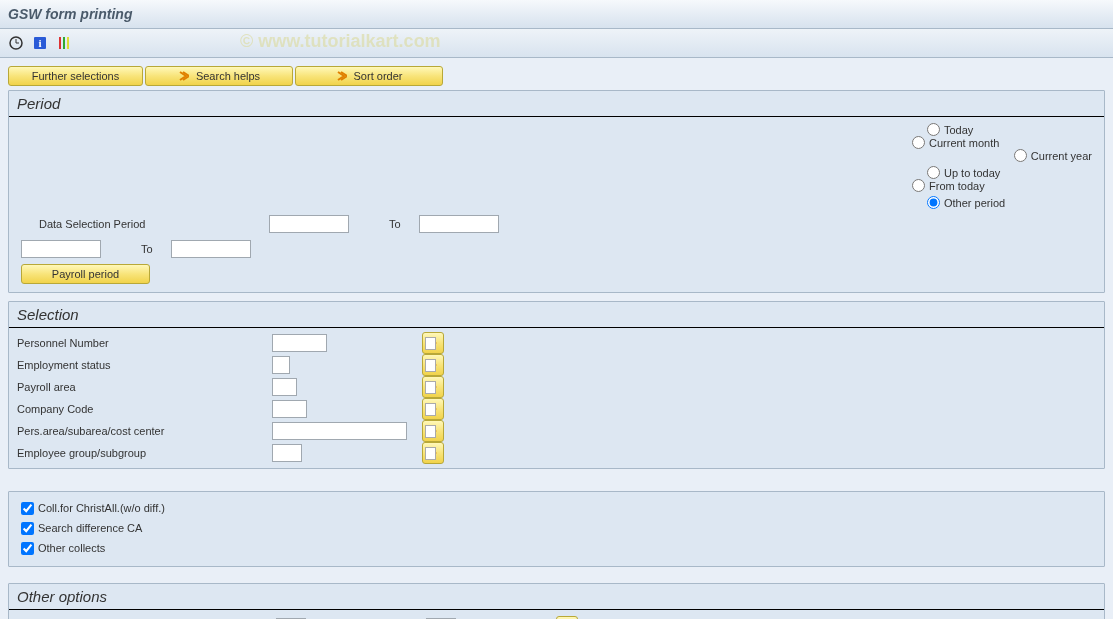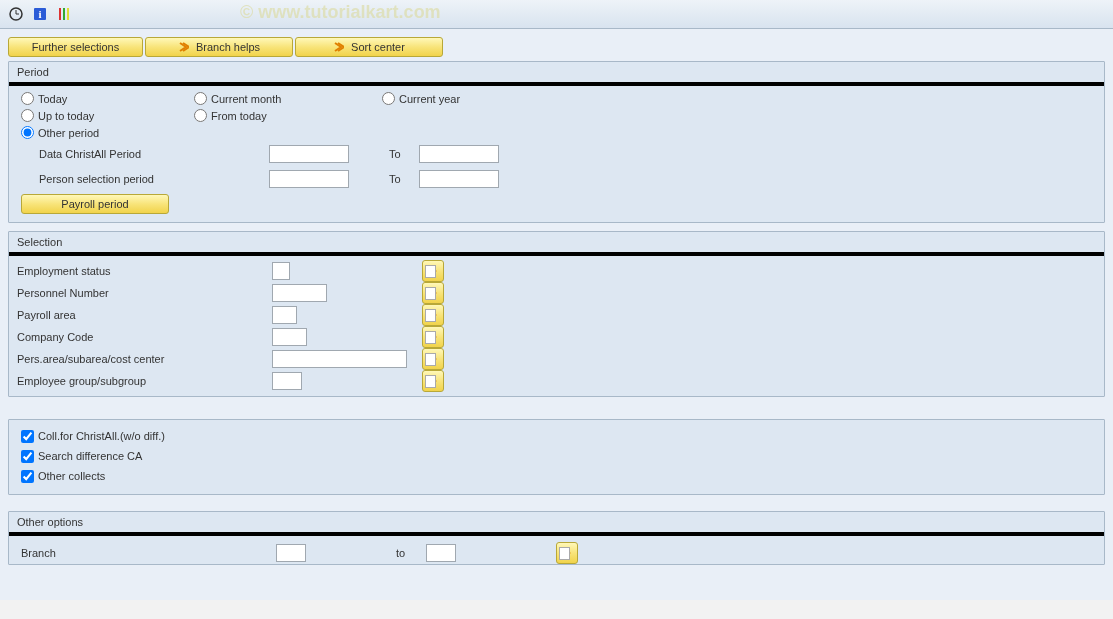--- a/index.html
+++ b/index.html
@@ -92,33 +92,35 @@
     display: inline-flex;
     justify-content: center;
   }
   .group-box {
     border: 1px solid #a8b8c8;
     background: #dde7f2;
     margin-bottom: 8px;
     border-radius: 1px;
   }
   .group-title {
-    font-size: 11px;
+    font-size: 15px;
     color: #333;
     padding: 4px 8px 4px 8px;
-    border-bottom: 4px solid #000000;
+    border-bottom: 1px solid #000000;
+    font-style: italic;
   }
   .group-body {
     padding: 6px 12px 8px 12px;
   }
   .radio-row {
     display: flex;
-    gap: 8px;
+    gap: 0;
     margin-bottom: 4px;
     align-items: flex-end;
+    flex-direction: column;
   }
   .radio-cell-1 { width: 165px; }
   .radio-cell-2 { width: 180px; }
   .radio-cell-3 { }
   .radio-item {
     display: flex;
     align-items: center;
     gap: 4px;
   }
   .radio-item input[type="radio"] {
@@ -148,21 +150,21 @@
   .w80 { width: 80px; }
   .to-label {
     margin-left: 40px;
     width: 30px;
   }
   .payroll-btn-wrap {
     margin-top: 4px;
     margin-left: 0;
   }
   .payroll-btn {
-    width: 148px;
+    width: 129px;
     text-align: center;
   }
   .multi-btn {
     width: 20px;
     height: 20px;
     background: linear-gradient(to bottom, #fff8b8 0%, #f8e47a 50%, #f1d34b 100%);
     border: 1px solid #b8a838;
     border-radius: 3px;
     margin-left: 10px;
     display: inline-flex;
@@ -204,20 +206,23 @@
     display:flex;
     align-items:center;
     height: 22px;
   }
 </style>
 </head>
 <body>
 
 <div class="window">
 
+  <div class="title-bar">
+    <span class="title">GSW form printing</span>
+  </div>
 
   <div class="toolbar">
     <span class="tb-icon">
       <svg width="16" height="16" viewBox="0 0 16 16">
           <circle cx="8" cy="8" r="6" fill="none" stroke="#333" stroke-width="1.5"></circle>
           <line x1="8" y1="8" x2="8" y2="4" stroke="#333"></line>
           <line x1="8" y1="8" x2="11" y2="8" stroke="#333"></line>
         </svg>
     </span>
     <span class="tb-icon">
@@ -242,30 +247,30 @@
       <div class="sap-btn wide1">
         <span>Further selections</span>
       </div>
       <div class="sap-btn wide2">
         <span class="arrow">
           <svg width="10" height="10" viewBox="0 0 10 10">
               <path d="M1 1 L7 5 L1 9" fill="none" stroke="#e08000" stroke-width="2"></path>
               <path d="M4 1 L10 5 L4 9" fill="none" stroke="#e08000" stroke-width="2"></path>
             </svg>
         </span>
-        <span>Branch helps</span>
+        <span>Search helps</span>
       </div>
       <div class="sap-btn wide2">
         <span class="arrow">
           <svg width="10" height="10" viewBox="0 0 10 10">
               <path d="M1 1 L7 5 L1 9" fill="none" stroke="#e08000" stroke-width="2"></path>
               <path d="M4 1 L10 5 L4 9" fill="none" stroke="#e08000" stroke-width="2"></path>
             </svg>
         </span>
-        <span>Sort center</span>
+        <span>Sort order</span>
       </div>
     </div>
 
     <div class="group-box">
       <div class="group-title">Period</div>
       <div class="group-body">
         <div class="radio-row">
           <div class="radio-cell-1">
             <label class="radio-item">
               <input type="radio" name="period" style="">
@@ -301,52 +306,51 @@
         </div>
         <div class="radio-row">
           <div class="radio-cell-1">
             <label class="radio-item">
               <input type="radio" name="period" checked="" style="">
               <span>Other period</span>
             </label>
           </div>
         </div>
         <div class="field-row">
-          <span class="indent-label">Data ChristAll Period</span>
+          <span class="indent-label">Data Selection Period</span>
           <input class="text-input w80" type="text" style="">
           <span class="to-label">To</span>
           <input class="text-input w80" type="text" style="">
         </div>
         <div class="field-row">
-          <span class="indent-label">Person selection period</span>
           <input class="text-input w80" type="text" style="">
           <span class="to-label">To</span>
           <input class="text-input w80" type="text" style="">
         </div>
         <div class="payroll-btn-wrap">
           <div class="sap-btn payroll-btn">
             <span>Payroll period</span>
           </div>
         </div>
       </div>
     </div>
 
     <div class="group-box">
       <div class="group-title">Selection</div>
       <div class="group-body" style="padding:4px 8px;">
         <div class="sel-row">
+          <span class="sel-label">Personnel Number</span>
+          <input class="text-input" style="width: 55px;" type="text">
+          <span class="sel-multi-abs"><span class="multi-btn">
+                <span class="multi-arrow stack"></span>
+              </span></span>
+        </div>
+        <div class="sel-row">
           <span class="sel-label">Employment status</span>
           <input class="text-input" style="width: 18px;" type="text">
-          <span class="sel-multi-abs"><span class="multi-btn">
-                <span class="multi-arrow stack"></span>
-              </span></span>
-        </div>
-        <div class="sel-row">
-          <span class="sel-label">Personnel Number</span>
-          <input class="text-input" style="width: 55px;" type="text">
           <span class="sel-multi-abs"><span class="multi-btn">
                 <span class="multi-arrow stack"></span>
               </span></span>
         </div>
         <div class="sel-row">
           <span class="sel-label">Payroll area</span>
           <input class="text-input" style="width: 25px;" type="text">
           <span class="sel-multi-abs"><span class="multi-btn">
                 <span class="multi-arrow stack"></span>
               </span></span>

